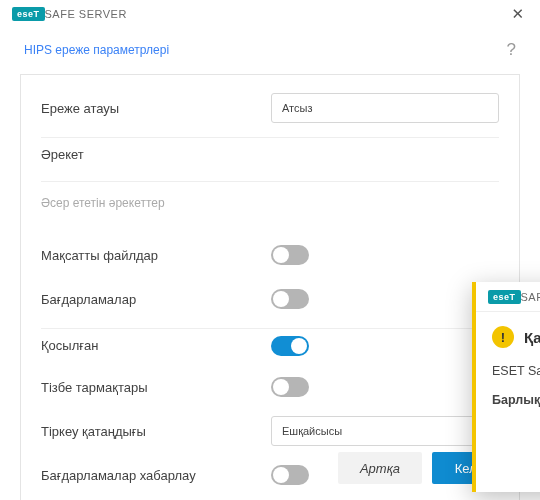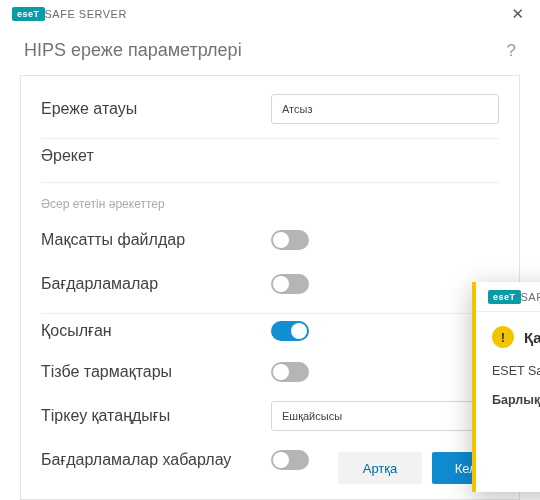--- a/index.html
+++ b/index.html
@@ -40,23 +40,23 @@
     cursor: pointer;
     padding: 2px 6px;
   }
   .dialog-header {
     display: flex;
     align-items: center;
     justify-content: space-between;
     padding: 12px 24px 8px 24px;
   }
   .dialog-title {
-    font-size: 18px;
+    font-size: 12px;
     font-weight: 400;
-    color: #737373;
+    color: #3b82f6;
   }
   .help-icon {
     color: #999;
     font-size: 17px;
     cursor: pointer;
   }
   .content {
     border: 1px solid #e4e4e4;
     margin: 6px 20px 0 20px;
     background: #fff;
@@ -68,27 +68,27 @@
     margin-bottom: 14px;
     min-height: 30px;
   }
   .row.sep {
     border-top: 1px solid #eee;
     padding-top: 4px;
     margin-top: 14px;
   }
   .label {
     flex: 0 0 230px;
-    font-size: 16px;
+    font-size: 13px;
     color: #424242;
   }
   .section-title {
     font-size: 12px;
     color: #aaa;
-    margin: 10px 0 14px 0;
+    margin: 10px 0 30px 0;
     border-top: 1px solid #eee;
     padding-top: 14px;
   }
   .input-text {
     flex: 1;
     border: 1px solid #d6d6d6;
     border-radius: 3px;
     padding: 6px 10px;
     font-size: 11px;
     color: #424242;
@@ -137,22 +137,23 @@
   .btn {
     min-width: 84px;
     height: 32px;
     border-radius: 2px;
     font-size: 13px;
     border: none;
     cursor: pointer;
   }
   .btn-disabled {
     background: #f2f2f2;
-    color: #0369a1;
+    color: #404040;
     cursor: default;
+    font-style: italic;
   }
   .btn-primary {
     background: #0f8bd0;
     color: #fff;
   }
   
   .popup {
     position: absolute;
     top: 282px;
     left: 472px;

